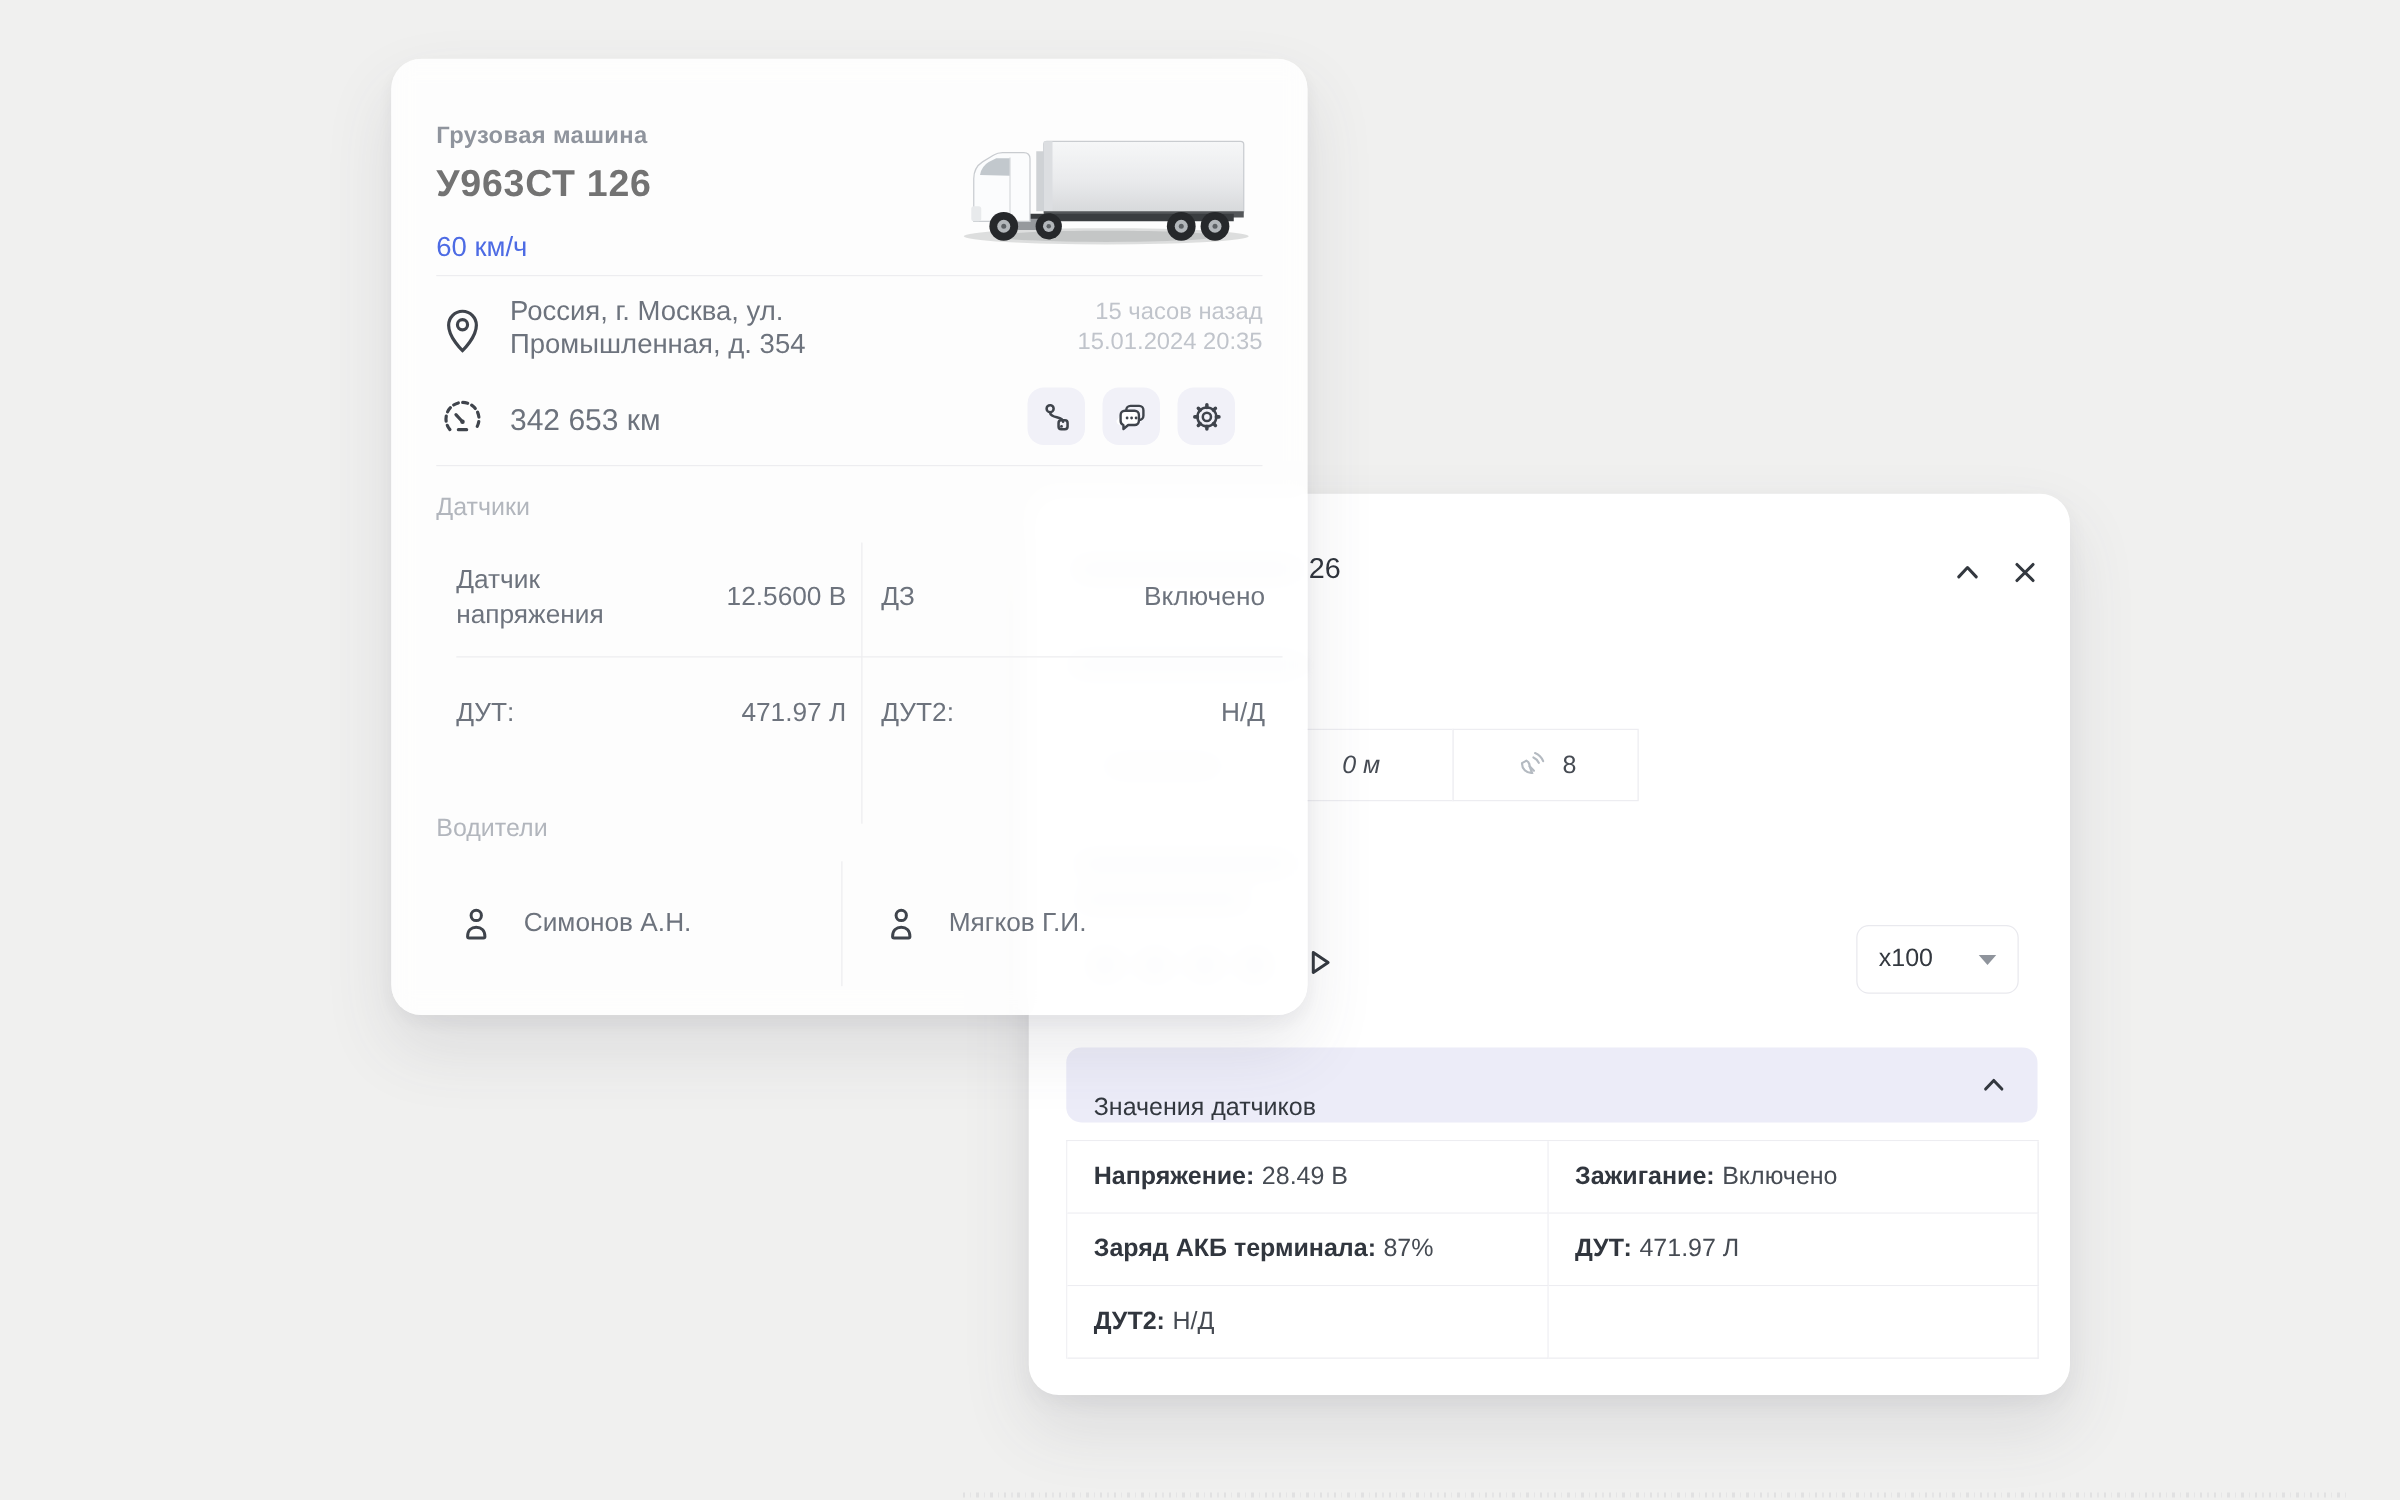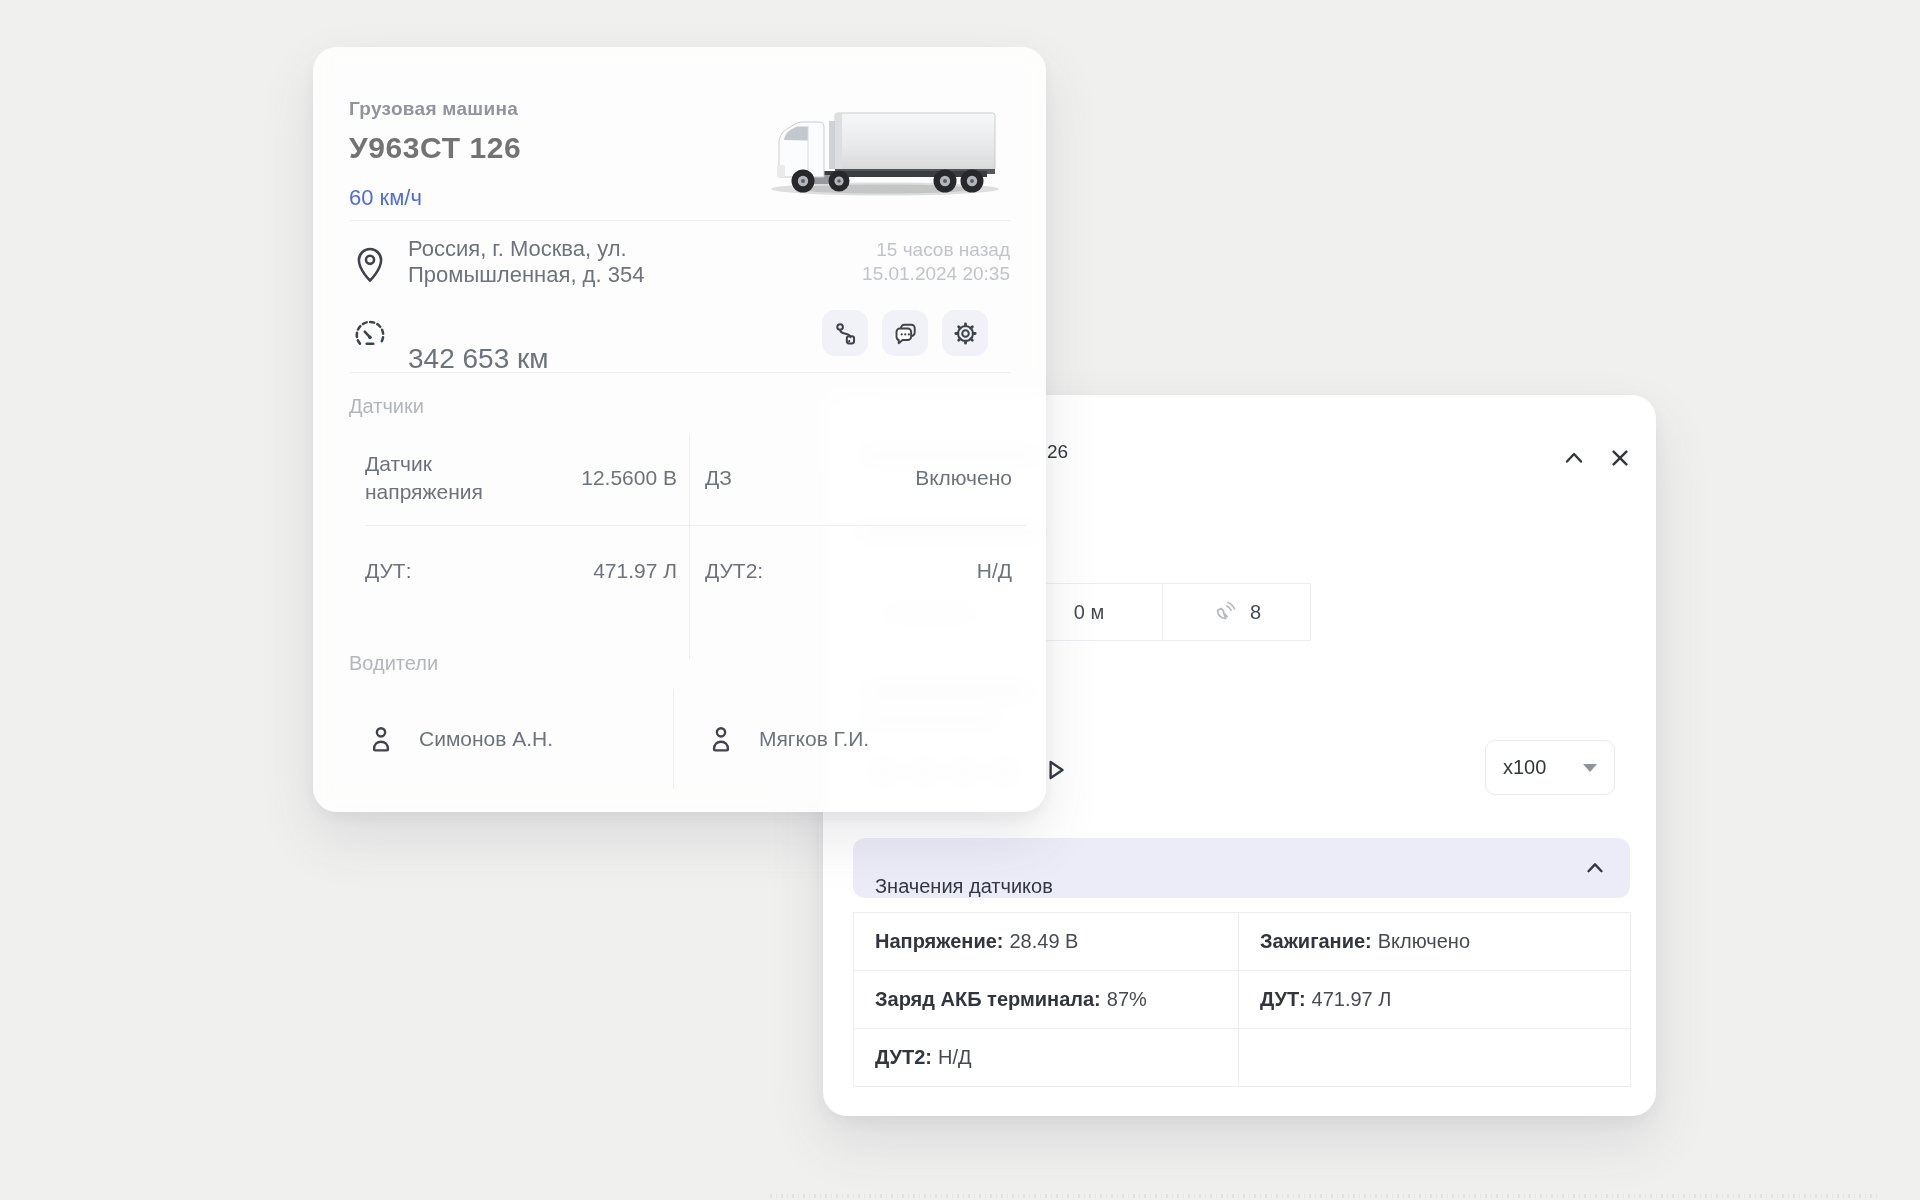--- a/index.html
+++ b/index.html
@@ -16,21 +16,21 @@
   .vc-type{left:36px;top:51px;font-size:19px;font-weight:600;color:#8f949d;letter-spacing:.3px;}
   .vc-plate{left:36px;top:84px;font-size:30px;font-weight:600;color:#737373;letter-spacing:.6px;}
   .vc-speed{left:36px;top:138px;font-size:22px;font-weight:500;color:#4d6be4;}
   .vc-truck{left:446px;top:58px;width:252px;height:96px;}
   .divider{background:#ededf0;height:1px;}
   .vc-div1{left:36px;top:173px;width:661px;}
   .vc-pin{left:39px;top:196px;width:36px;height:42px;}
   .vc-addr{left:95px;top:189px;font-size:22px;line-height:26px;color:#6d737d;width:330px;}
   .vc-time{left:437px;top:191px;width:260px;text-align:right;font-size:19px;line-height:24px;color:#c0c4cb;}
   .vc-speedo{left:39px;top:270px;width:36px;height:36px;}
-  .vc-odo{left:95px;top:276px;font-size:28px;color:#6d737d;margin-top:20px;}
+  .vc-odo{left:95px;top:276px;font-size:24px;color:#6d737d;}
   .vc-actions{left:509px;top:263px;display:flex;gap:14px;}
   .icon-btn{width:46px;height:46px;border-radius:13px;background:#f1f1f8;display:flex;align-items:center;justify-content:center;border:none;cursor:pointer;}
   .icon-btn svg{width:27px;height:27px;}
   .vc-div2{left:36px;top:325px;width:661px;}
   .sec-title{font-size:20px;color:#b2b6bd;}
   .vc-sens-title{left:36px;top:348px;}
   .sens{left:36px;top:383px;width:661px;height:233px;margin-left:16px;}
   .sens .vdiv{left:324px;top:4px;width:1px;height:225px;background:#ededf0;position:absolute;}
   .sens .hdiv{left:0;top:95px;width:661px;position:absolute;}
   .scell{position:absolute;display:flex;align-items:center;justify-content:space-between;font-size:21px;color:#6d737d;}
@@ -41,21 +41,21 @@
   .sc4{left:340px;top:95px;width:307px;height:92px;}
   .vc-drv-title{left:36px;top:605px;}
   .drv{left:36px;top:642px;width:661px;height:106px;}
   .drv .vdiv{left:324px;top:0;width:1px;height:100px;background:#ededf0;position:absolute;}
   .dcell{position:absolute;top:0;height:100px;display:flex;align-items:center;gap:22px;padding-left:16px;font-size:21px;color:#6d737d;}
   .dc1{left:0;width:296px;}
   .dc2{left:340px;width:300px;}
   .dcell svg{width:32px;height:32px;flex:none;}
 
   
-  .tc-title{left:224px;top:46px;font-size:19px;font-weight:500;color:#2f343c;text-align:center;}
+  .tc-title{left:224px;top:46px;font-size:23px;font-weight:500;color:#2f343c;text-align:center;}
   .hdr-btn{background:none;border:none;padding:0;cursor:pointer;position:absolute;width:36px;height:34px;display:flex;align-items:center;justify-content:center;}
   .tc-collapse{left:733px;top:46px;}
   .tc-close{left:779px;top:46px;}
   .hdr-btn svg{width:28px;height:28px;}
   .tc-addr{left:224px;top:120px;font-size:21px;color:#41464e;}
   .inforow{left:30px;top:188px;height:58px;display:flex;position:absolute;}
   .icell{border:1px solid #ededf1;margin-left:-1px;display:flex;align-items:center;justify-content:center;gap:12px;font-size:20px;color:#464b53;background:#fff;position:relative;}
   .icell:first-child{margin-left:0;}
   .icell svg{width:26px;height:26px;}
   .tc-play{left:217px;top:360px;width:30px;height:30px;background:none;border:none;padding:0;cursor:pointer;}
@@ -98,21 +98,21 @@
       <svg viewBox="0 0 24 24">
           <path d="M6.5 6.5 L17.5 17.5 M17.5 6.5 L6.5 17.5" stroke="#33383f" stroke-width="2.1" stroke-linecap="round"></path>
         </svg>
     </button>
 
 
     <div class="inforow">
       <div class="icell" style="width:161px;">
         <span class="blob" style="left:28px;top:22px;width:96px;height:14px;opacity:.45;"></span>
       </div>
-      <div class="icell" style="width:146px;">
+      <div class="icell" style="width:146px;font-style:italic;">
         <span>0 м</span>
       </div>
       <div class="icell" style="width:147px;">
         <svg viewBox="0 0 24 24" fill="none" stroke="#b4bac1" stroke-width="1.6" stroke-linecap="round">
           <path d="M5.2 10.6 a6.8 6.8 0 0 0 7.4 7.2 L10.8 13 A4.6 4.6 0 0 0 8.4 8.8 Z" fill="#fff"></path>
           <path d="M10.8 13 l3.2 3.2"></path>
           <path d="M13.6 6.4 a7.5 7.5 0 0 1 4 4"></path>
           <path d="M14.8 3.2 a11 11 0 0 1 6 6"></path>
         </svg>
         <span>8</span>

